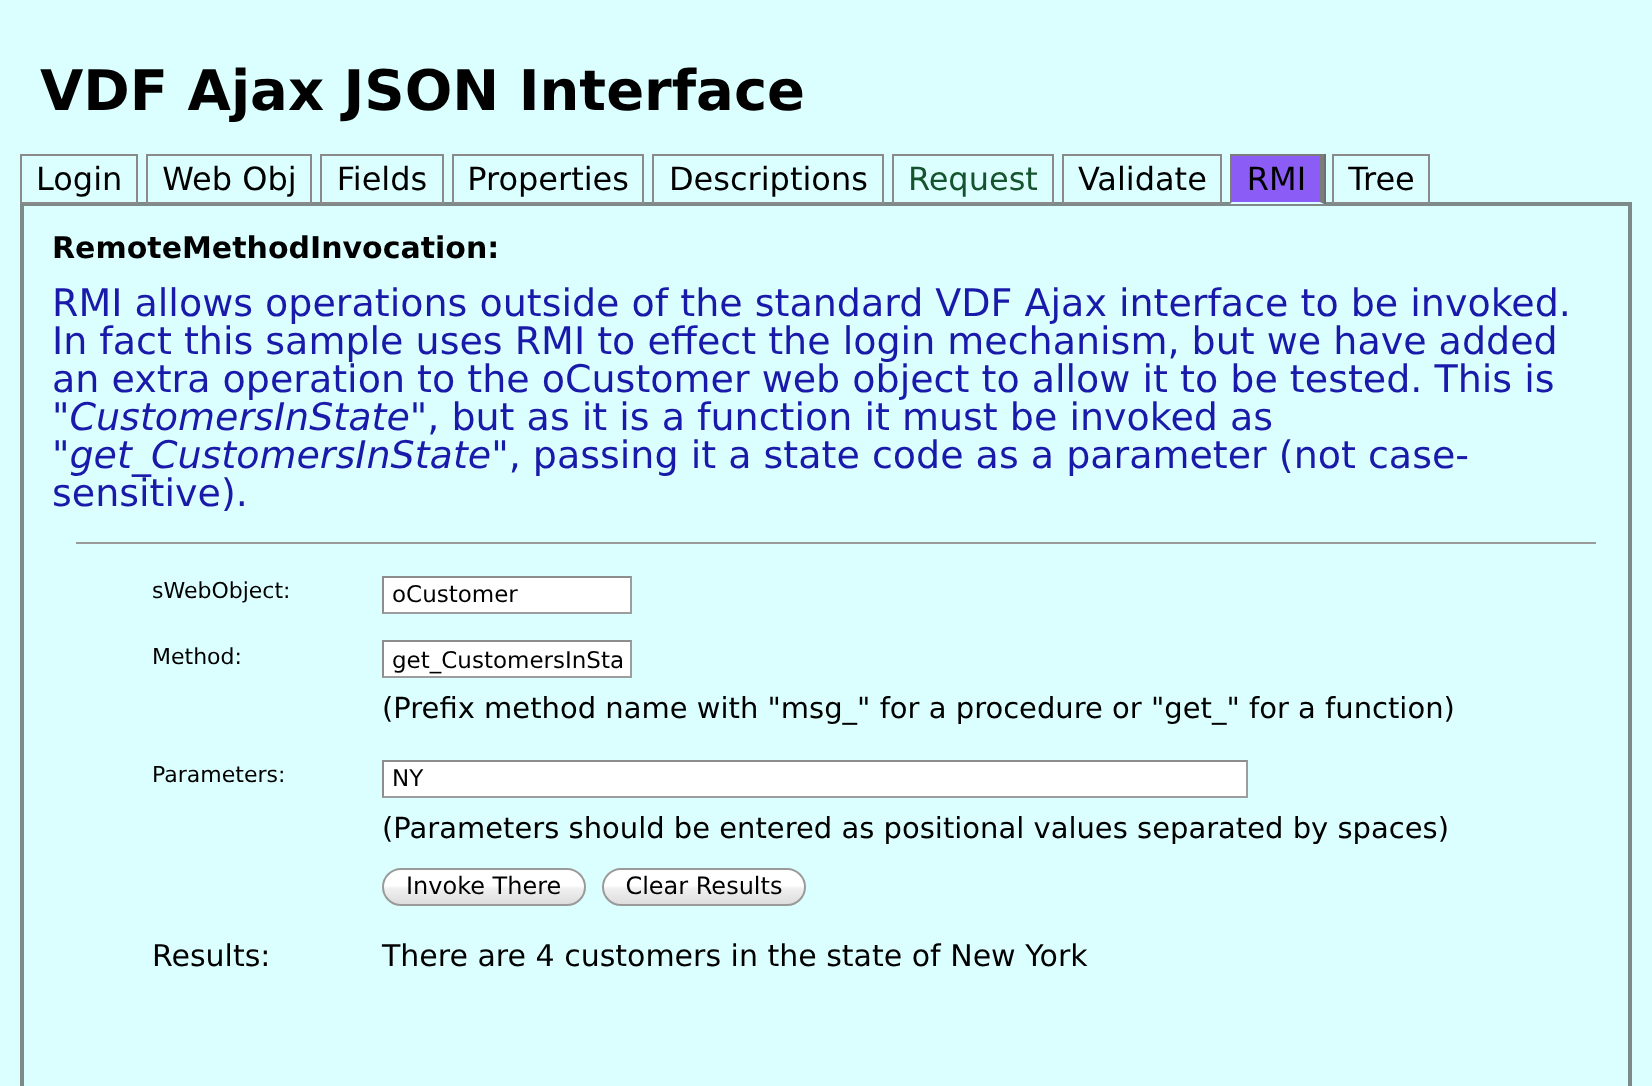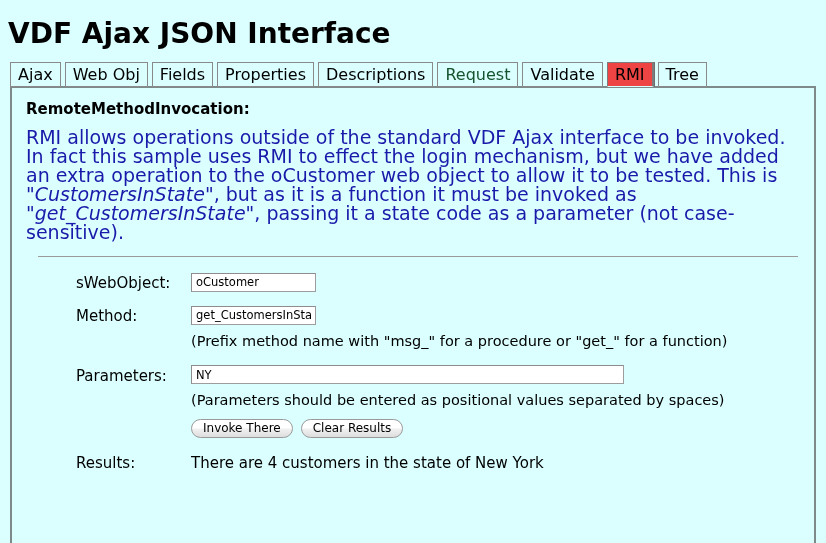--- a/index.html
+++ b/index.html
@@ -17,21 +17,21 @@
     background: #dbffff;
     padding: 0;
   }
 
   
   .page-title {
     font-family: "DejaVu Sans", sans-serif;
     font-weight: bold;
     font-size: 28px;
     color: #000000;
-    margin: 0;
+    margin: 12px;
     padding: 16px 0 0 8px;
     line-height: 36px;
     letter-spacing: 0px;
   }
 
   
   .tabbar {
     position: relative;
     margin: 9px 0 0 10px;
     height: 26px;
@@ -52,21 +52,21 @@
     border: 1px solid #8a8a8a;
     border-bottom: 1px solid #8a8a8a;
     white-space: nowrap;
     cursor: pointer;
   }
   .tab.red { color: #14532d; }
   .tab.active {
     border: 1px solid #7c7c7c;
     border-right-width: 2px;
     border-bottom: 1px solid #dbffff;
-    background: #ef4444;
+    background: #8b5cf6;
     position: relative;
     z-index: 6;
     box-shadow: 1px 0 0 #6f6f6f;
   }
 
   
   .panel {
     position: relative;
     margin: -1px 10px 0 10px;
     border: 2px solid #7e8a8a;
@@ -106,21 +106,21 @@
   }
   .row {
     display: flex;
     align-items: flex-start;
     margin-bottom: 0;
   }
   .row-label {
     width: 115px;
     flex: 0 0 115px;
     font-family: "DejaVu Sans", sans-serif;
-    font-size: 15px;
+    font-size: 11px;
     color: #000000;
     text-align: left;
     padding-top: 3px;
   }
   .row-field { flex: 1 1 auto; }
 
   input.txt {
     font-family: "DejaVu Sans", sans-serif;
     font-size: 11.5px;
     color: #000000;
@@ -178,21 +178,21 @@
   .sp-12 { height: 12px; }
 </style>
 </head>
 <body>
 
 <div id="page">
 
   <h1 class="page-title">VDF Ajax JSON Interface</h1>
 
   <div class="tabbar">
-    <div class="tab">Ajax</div>
+    <div class="tab">Login</div>
     <div class="tab">Web Obj</div>
     <div class="tab">Fields</div>
     <div class="tab">Properties</div>
     <div class="tab">Descriptions</div>
     <div class="tab red">Request</div>
     <div class="tab">Validate</div>
     <div class="tab active">RMI</div>
     <div class="tab">Tree</div>
   </div>
 

